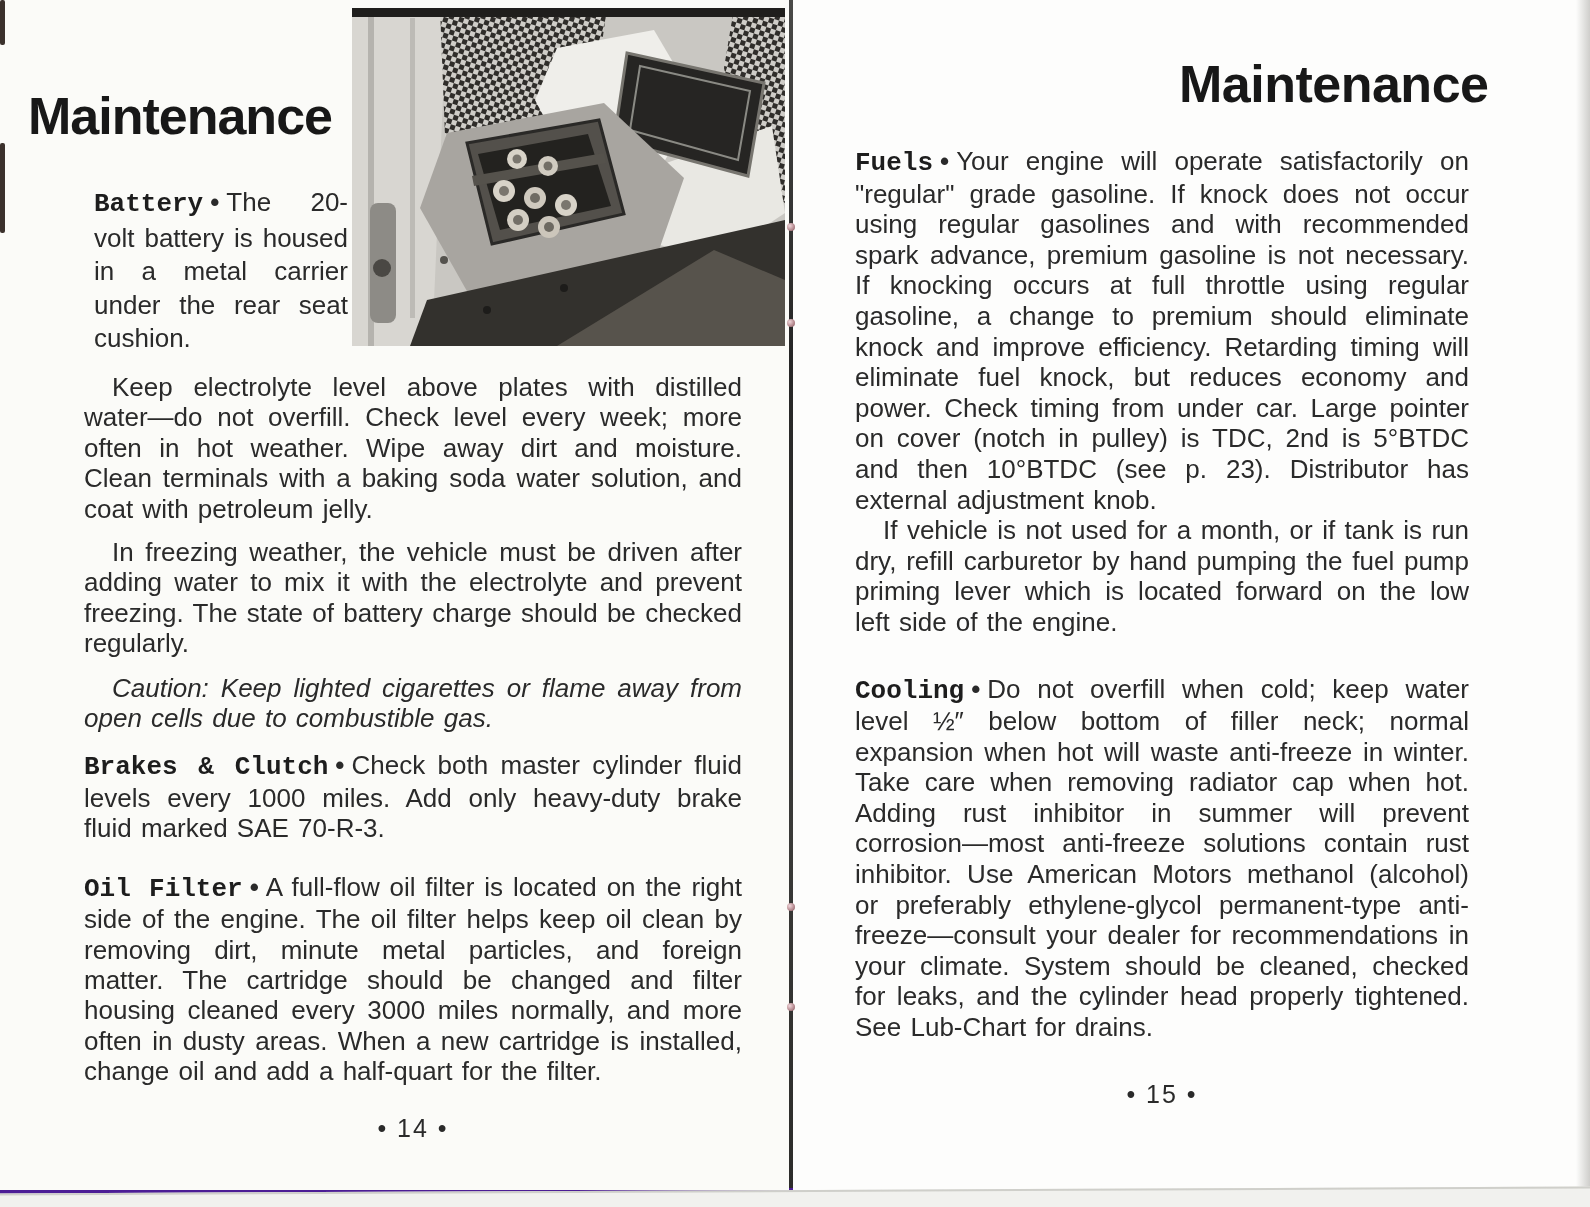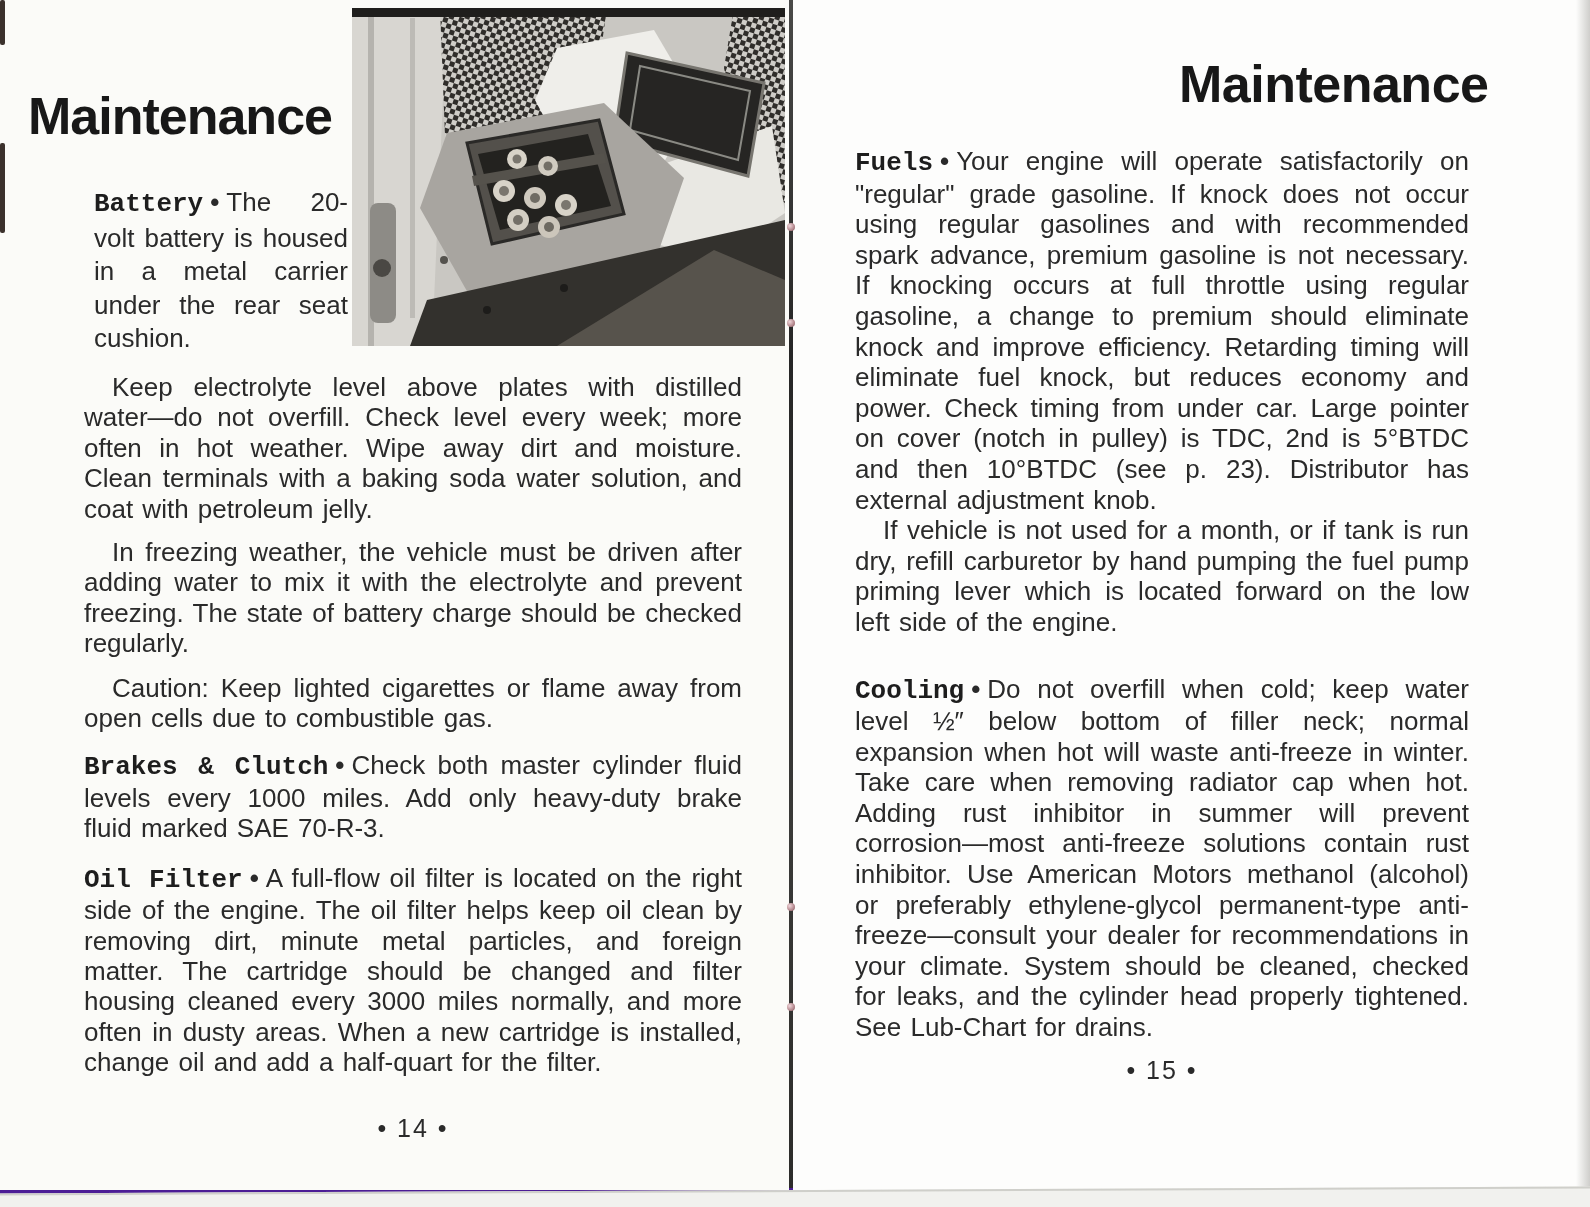--- a/index.html
+++ b/index.html
@@ -19,40 +19,40 @@
     letter-spacing:-1px;white-space:nowrap;
   }
   #left-title{left:28px;top:86px;}
   #right-title{left:386px;top:54px;letter-spacing:-0.5px;}
 
   .body-text{font-size:26px;line-height:30.4px;text-align:justify;word-spacing:2px;}
   .body-text p{margin:0;}
   .lead{font-weight:bold;color:#1d1d1d;font-family:Liberation Mono, monospace;}
   .sep{font-weight:bold;padding:0 7px;}
   .indent{text-indent:28px;}
-  .italic{}
+  .italic{font-style:italic;}
 
   #battery-col{position:absolute;left:94px;top:186px;width:254px;
     font-size:26px;line-height:33.5px;text-align:justify;word-spacing:2px;}
   #left-flow{position:absolute;left:84px;top:372px;width:658px;}
   #left-flow .mt1{margin-top:13px;}
   #left-flow .mt2{margin-top:14px;}
   #left-flow .mt3{margin-top:17px;}
-  #left-flow .mt4{margin-top:19px;}
+  #left-flow .mt4{margin-top:28px;}
 
   #right-flow{position:absolute;left:62px;top:146px;width:614px;line-height:30.6px;}
   #right-flow .mt1{}
   #right-flow .mt2{margin-top:36px;}
 
   .page-footer{
     position:absolute;width:658px;text-align:center;
     font-size:25px;color:#2a2a2a;letter-spacing:2px;
   }
   #left-footer{left:84px;top:1114px;}
-  #right-footer{left:62px;top:1056px;width:614px;}
+  #right-footer{left:62px;top:1080px;width:614px;}
 
   #photo-frame{position:absolute;left:352px;top:8px;width:433px;height:338px;
     background:#c9c7c2;overflow:hidden;}
 
   #gutter-line{position:absolute;left:789px;top:0;width:4px;height:1188px;
     background:linear-gradient(180deg,#4a4a48,#262626 30%,#3a3a38 70%,#2c2c2a);}
   .staple{position:absolute;left:787px;width:8px;height:8px;border-radius:50%;
     background:radial-gradient(circle at 35% 35%,#f0d6da,#a97a80 70%,#6b4a50);}
   #staple-1{top:223px;} #staple-2{top:319px;} #staple-3{top:903px;} #staple-4{top:1003px;}
 

